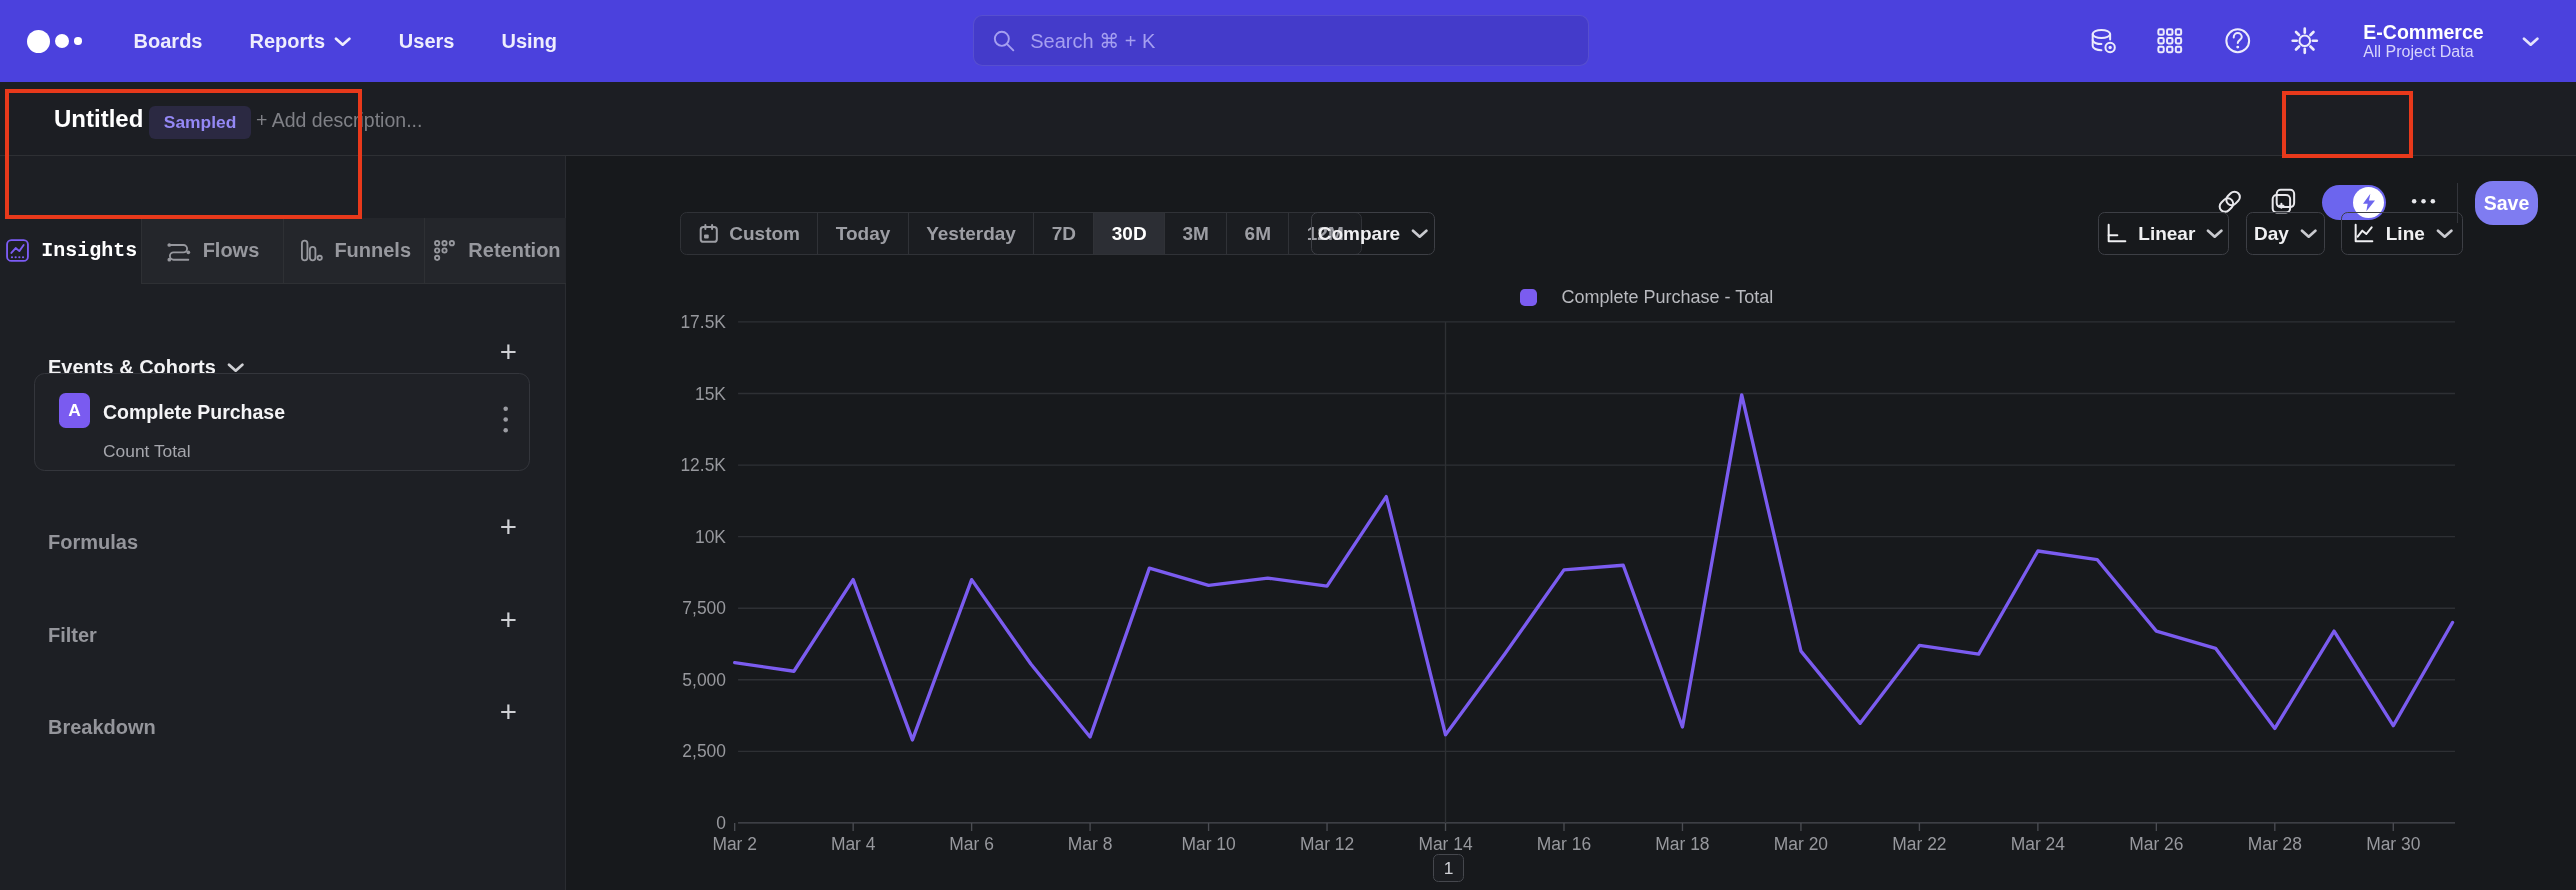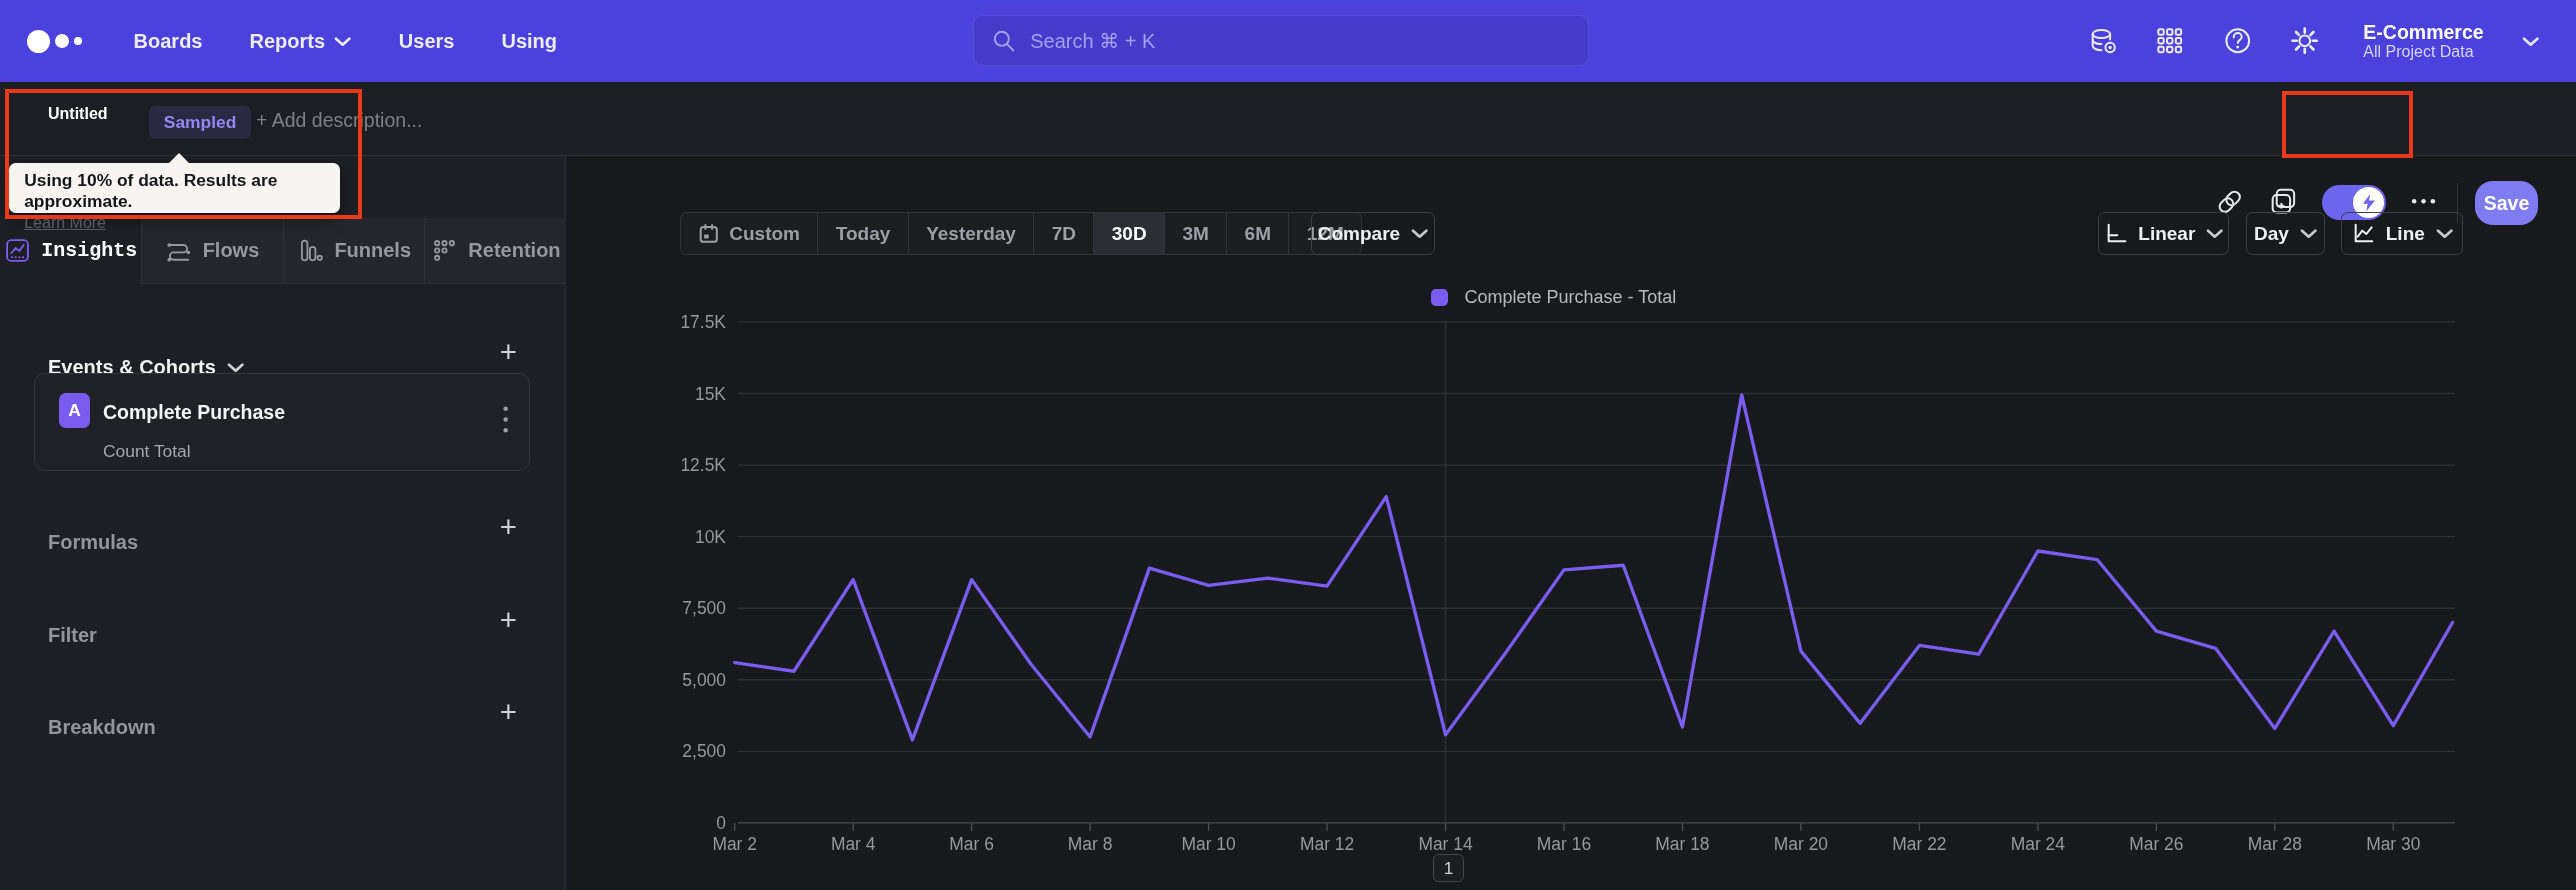--- a/index.html
+++ b/index.html
@@ -20,21 +20,21 @@
   .search-ph { color:#a59ff0; font-size:20px; }
   .nav-right { position:absolute; right:37px; top:0; height:82px; display:flex; align-items:center; gap:38px; }
   .nav-icon { width:29.5px; height:29.5px; color:#ecebfc; display:block; }
   .project { text-align:left; line-height:1.15; margin-left:5.4px; }
   .project .pname { color:#ffffff; font-size:19.5px; font-weight:700; }
   .project .pscope { color:#d8d5fb; font-size:16px; }
   .proj-caret { color:#e5e3fc; }
 
   
   .rheader { position:absolute; left:0; top:82px; width:2576px; height:74px; background:#1c1e23; border-bottom:1.3px solid #2e3034; }
-  .rtitle { position:absolute; left:48px; top:23px; color:#ffffff; font-size:16px; font-weight:700; }
+  .rtitle { position:absolute; left:54px; top:23px; color:#ffffff; font-size:24px; font-weight:700; }
   .rbadge { position:absolute; left:149px; top:24px; background:#2b2942; color:#9488f5; font-size:17.4px; font-weight:600; padding:6px 14.8px; border-radius:6px; }
   .rdesc { position:absolute; left:256px; top:27px; color:#7f8086; font-size:19.5px; }
   .hicon { position:absolute; top:105px; width:29.5px; height:29.5px; color:#e8e8ec; }
   .toggle { position:absolute; left:2322px; top:103px; width:64px; height:35px; background:#6c65ee; border-radius:17.4px; }
   .toggle .knob { position:absolute; right:2px; top:2px; width:31px; height:31px; background:#ffffff; border-radius:50%; display:flex; align-items:center; justify-content:center; }
   .toggle .knob svg { width:16px; height:19px; }
   .hdots { position:absolute; left:2410px; top:114px; width:27px; height:10.7px; color:#e8e8ec; }
   .hdivider { position:absolute; left:2457px; top:101px; width:1.3px; height:40px; background:#33353b; }
   .save-btn { position:absolute; left:2475px; top:99px; width:63px; height:44px; background:#7f7cf1; border:none; border-radius:18px; color:#ffffff; font-size:19.5px; font-weight:700; font-family:inherit; cursor:pointer; }
 
@@ -76,21 +76,21 @@
   .seg svg { width:21.5px; height:21.5px; }
   .pill-btn { position:absolute; top:212px; height:43px; border:1.3px solid #3d3f45; border-radius:6.7px; background:transparent; display:flex; align-items:center; justify-content:center; gap:10.7px; color:#f0f0f2; font-size:19px; font-weight:600; cursor:pointer; white-space:nowrap; }
   .pill-btn svg.ic { width:24px; height:24px; }
   .pill-btn .caret { color:#c9cacf; }
   #compare-btn { left:1311px; width:124px; }
   #scale-btn { left:2098px; width:131px; }
   #gran-btn { left:2246px; width:79px; }
   #type-btn { left:2341px; width:122px; }
 
   
-  .legend { position:absolute; left:1431px; top:287px; display:flex; align-items:center; gap:16px;text-align:center; }
+  .legend { position:absolute; left:1520px; top:287px; display:flex; align-items:center; gap:24px;text-align:center; }
   .legend .swatch { width:17.4px; height:17.4px; border-radius:4.7px; }
   .legend .ltext { color:#b8b9be; font-size:18px; }
 
   
   #chart-svg { position:absolute; left:0; top:0; width:2576px; height:890px; pointer-events:none; }
   .page-box { position:absolute; left:1433px; top:854px; width:31px; height:28px; border:1.3px solid #45474d; border-radius:5.4px; color:#cfd0d5; font-size:17.4px; display:flex; align-items:center; justify-content:center; cursor:pointer; background:#1b1d21; }
 
   svg .stroke { fill:none; stroke:currentColor; stroke-width:3; stroke-linecap:round; stroke-linejoin:round; }
 </style>
 </head>
@@ -204,24 +204,20 @@
     </div>
     <svg class="hdots" viewBox="0 0 40 16">
       <circle cx="6" cy="8" r="3.4" fill="currentColor"></circle>
         <circle cx="20" cy="8" r="3.4" fill="currentColor"></circle>
         <circle cx="34" cy="8" r="3.4" fill="currentColor"></circle>
     </svg>
     <div class="hdivider"></div>
     <button class="save-btn">Save</button>
   </div>
 
-  <div class="tooltip">
-    <div class="tt-line">Using 10% of data. Results are approximate.</div>
-    <a class="tt-link">Learn More</a>
-  </div>
 
   <div class="sidebar">
     <div class="tabs">
       <div class="tab sel">
         <svg viewBox="0 0 44 44">
           <rect class="stroke" x="5" y="5" width="34" height="34" rx="7"></rect>
           <polyline class="stroke" points="12,26 19,18 25,23 32,13"></polyline>
           <g fill="currentColor">
               <circle cx="13" cy="33" r="1.8"></circle>
               <circle cx="19" cy="33" r="1.8"></circle>

